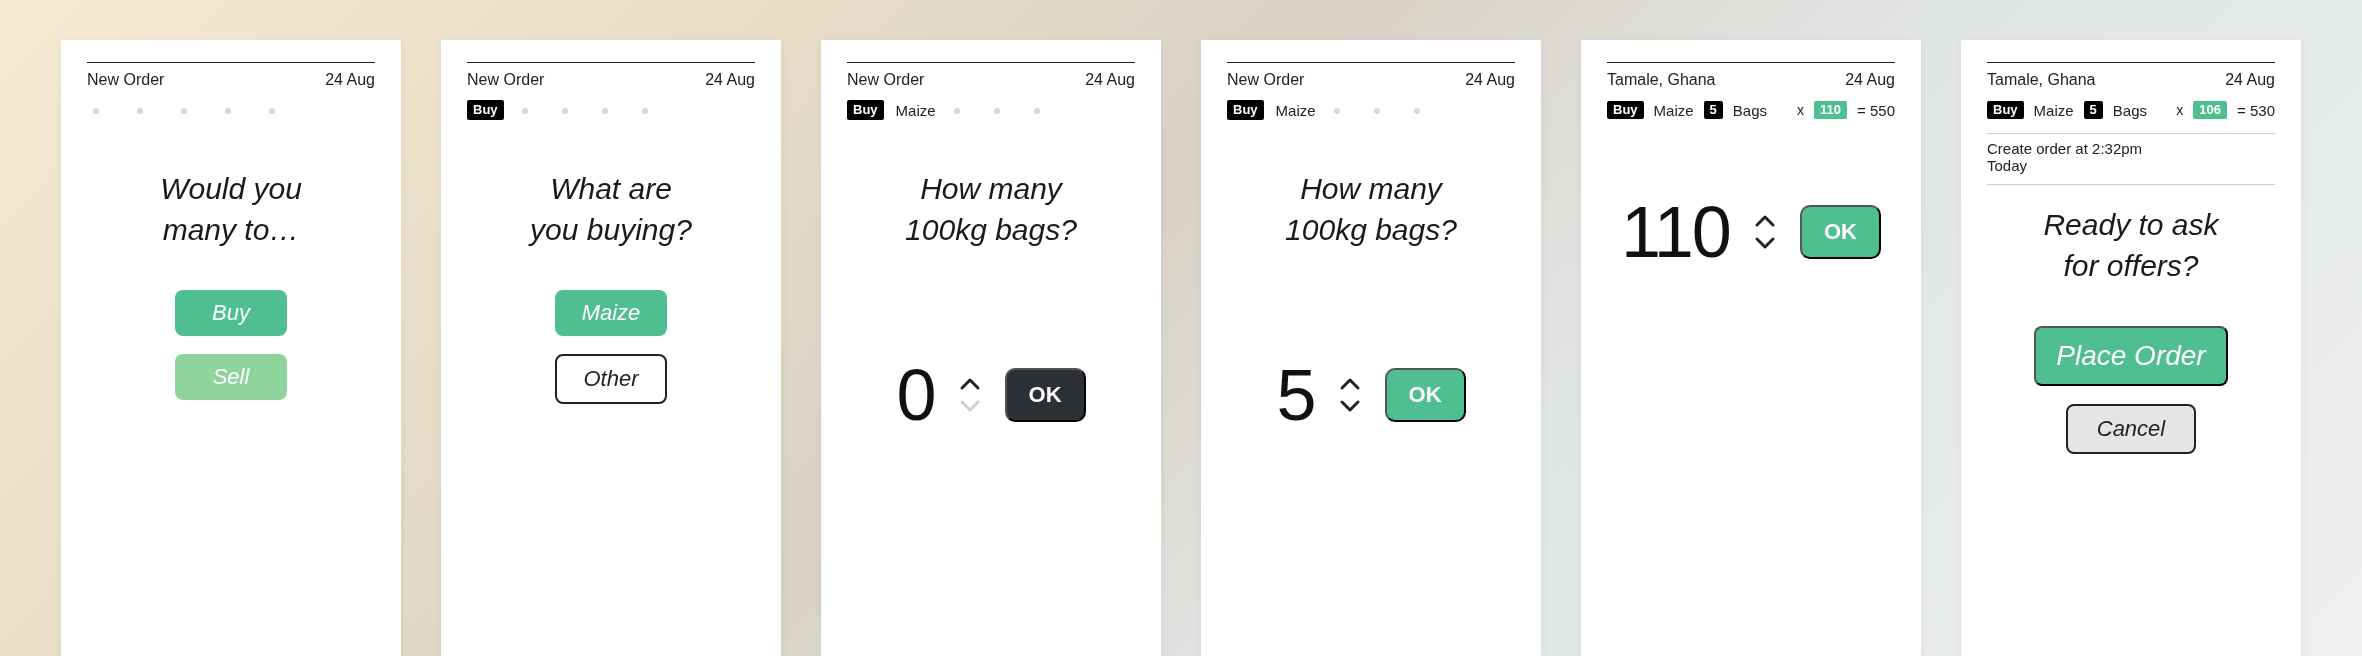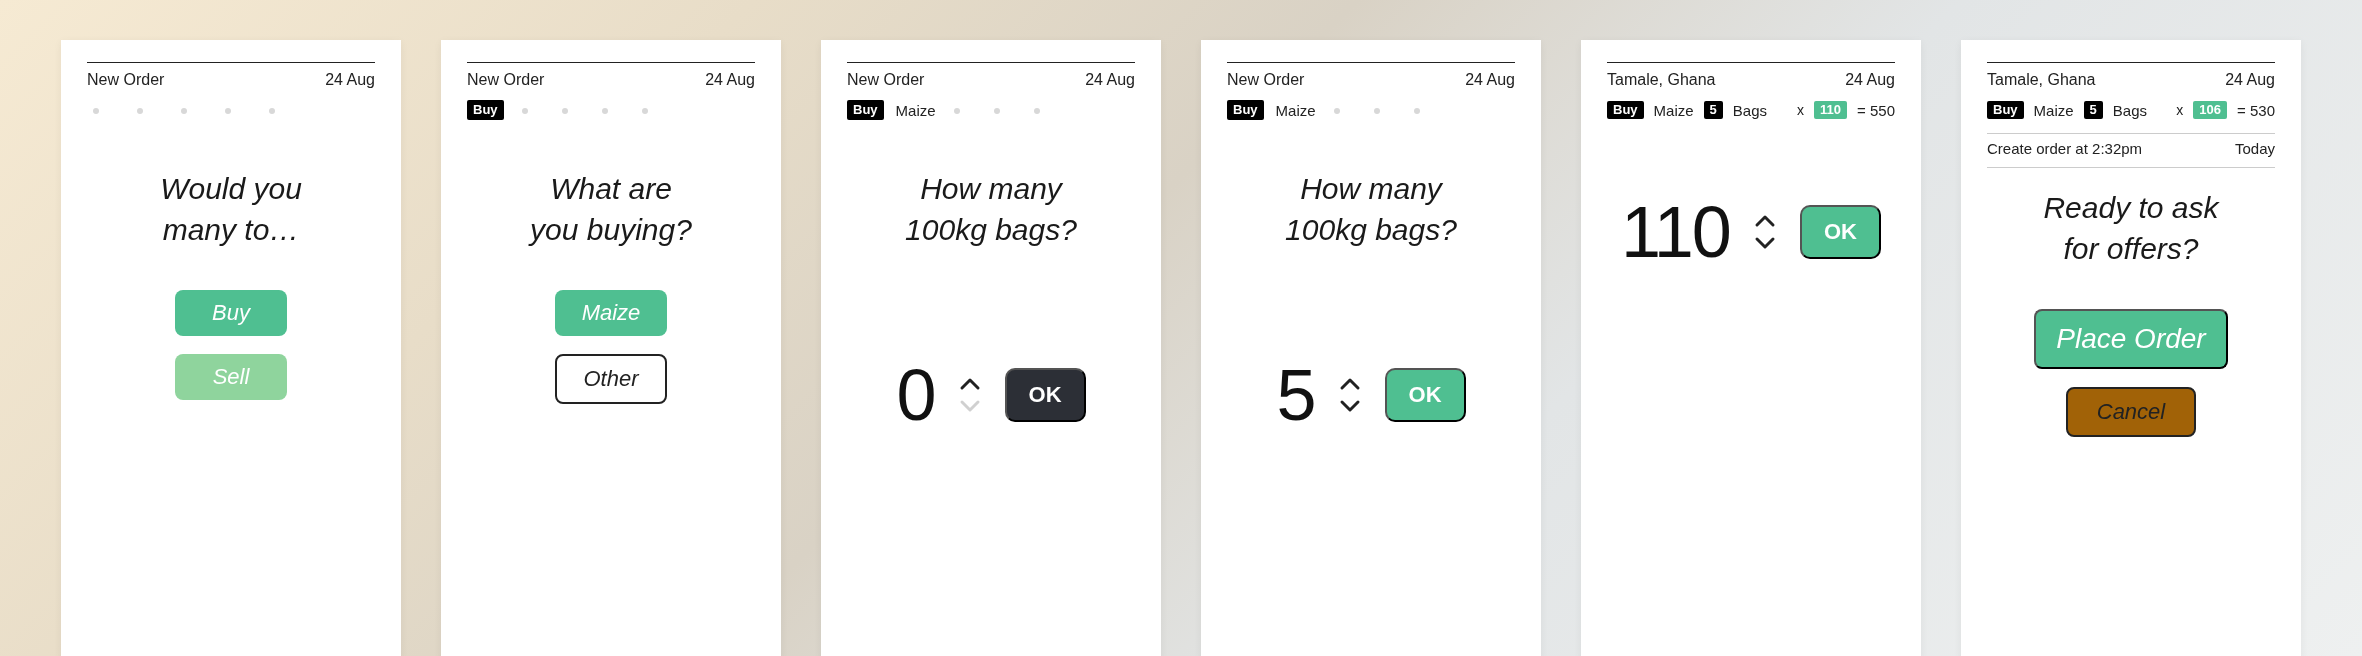--- a/index.html
+++ b/index.html
@@ -151,21 +151,21 @@
     background: #4fbf91;
     color: #fff;
     font-style: italic;
     font-weight: 500;
     font-size: 28px;
     padding: 12px 20px;
     border-radius: 8px;
     min-width: 160px;
   }
   .btn-cancel-outline {
-    background: #a16207;
+    background: #e5e5e5;
     color: #222;
     border: 2px solid #222;
     font-style: italic;
     font-weight: 500;
     font-size: 22px;
     padding: 10px 20px;
     border-radius: 8px;
     min-width: 130px;
   }
 
@@ -196,20 +196,21 @@
   .arrow-disabled svg polyline { stroke: #d0d0d0; }
 
   .order-meta {
     display: flex;
     justify-content: space-between;
     align-items: baseline;
     font-size: 15px;
     color: #222;
     margin-top: 6px;
     margin-bottom: 4px;
+    flex-direction: column;
   }
   .hr-thin {
     border: none;
     border-top: 1px solid #ccc;
     margin: 6px 0 0 0;
   }
 </style>
 </head>
 <body>
 

